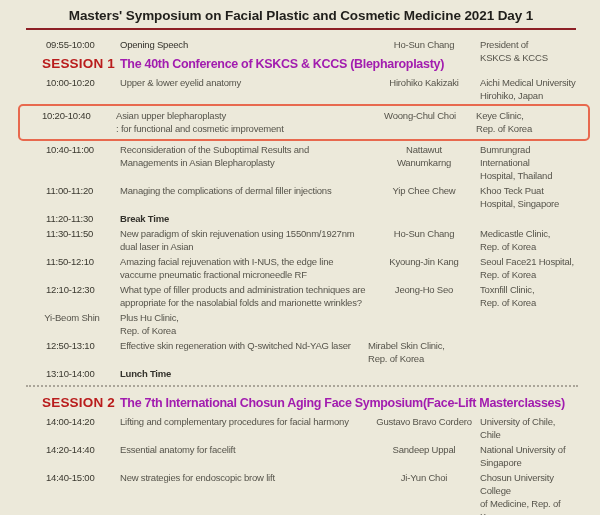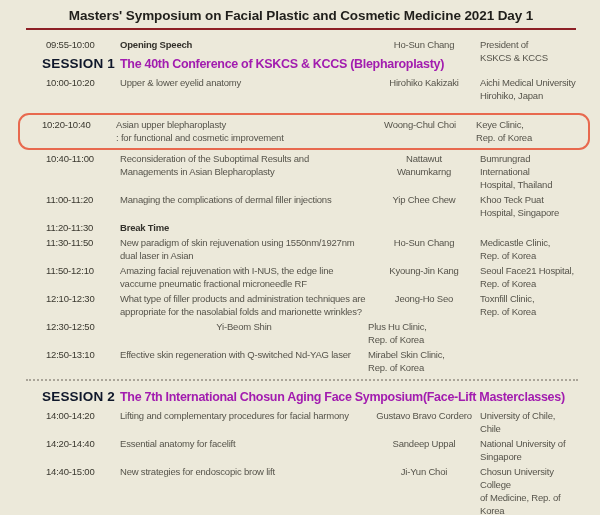--- a/index.html
+++ b/index.html
@@ -31,52 +31,52 @@
   .speaker{text-align:center;}
   .affil{text-align:left;}
   .row.bold-title .title-cell{font-weight:bold;color:#33312b;}
   .row.overlap{margin-bottom:-13px;}
   
   .session-row{
     display:grid;grid-template-columns:96px 1fr;align-items:baseline;
     padding:3px 0 2px 0;line-height:18px;
   }
   .session-label{
-    color:#0f172a;font-size:13.5px;font-weight:bold;letter-spacing:0.2px;
+    color:#b91c1c;font-size:13.5px;font-weight:bold;letter-spacing:0.2px;
     padding-left:18px;white-space:nowrap;
   }
   .session-title{
     color:#a21caf;font-size:12.5px;font-weight:bold;letter-spacing:-0.3px;
     white-space:nowrap;
   }
   
   .row.highlight{
-    border:2.5px solid #e8694e;border-radius:11px;
-    margin:10px -12px 1px -6px;
+    border:2.5px solid #e8694e;border-radius:5px;
+    margin:1px -12px 1px -6px;
     padding:3px 22px 4px 6px;
     grid-template-columns:90px 248px 112px 1fr;
   }
   .row.highlight .time{padding-left:16px;}
   
   .dotted-divider{
     border:0;border-top:2px dotted #aaa599;
     margin:4px 0 4px 2px;
   }
 </style>
 </head>
 <body>
 
 <div class="doc">
 
   <h1 class="page-title">Masters' Symposium on Facial Plastic and Cosmetic Medicine 2021 Day 1</h1>
   <hr class="title-rule">
 
   <div class="row overlap">
     <div class="cell time">09:55-10:00</div>
-    <div class="cell title-cell" style="font-weight:bold;color:#33312b;">Opening Speech</div>
+    <div class="cell title-cell" style="font-weight:normal;color:#33312b;">Opening Speech</div>
     <div class="cell speaker">Ho-Sun Chang</div>
     <div class="cell affil">President of
 KSKCS &amp; KCCS</div>
   </div>
 
   <div class="session-row">
     <div class="session-label">SESSION 1</div>
     <div class="session-title">The 40th Conference of KSKCS &amp; KCCS (Blepharoplasty)</div>
   </div>
 
@@ -143,33 +143,38 @@
   <div class="row">
     <div class="cell time">12:10-12:30</div>
     <div class="cell title-cell">What type of filler products and administration techniques are
 appropriate for the nasolabial folds and marionette wrinkles?</div>
     <div class="cell speaker">Jeong-Ho Seo</div>
     <div class="cell affil">Toxnfill Clinic,
 Rep. of Korea</div>
   </div>
 
   <div class="row">
-    <div class="cell time">12:30-12:50</div>
     <div class="cell speaker">Yi-Beom Shin</div>
     <div class="cell affil">Plus Hu Clinic,
 Rep. of Korea</div>
   </div>
 
   <div class="row">
     <div class="cell time">12:50-13:10</div>
     <div class="cell title-cell">Effective skin regeneration with Q-switched Nd-YAG laser</div>
     <div class="cell affil">Mirabel Skin Clinic,
 Rep. of Korea</div>
   </div>
 
+  <div class="row bold-title">
+    <div class="cell time">13:10-14:00</div>
+    <div class="cell title-cell">Lunch Time</div>
+    <div class="cell speaker"></div>
+    <div class="cell affil"></div>
+  </div>
 
   <hr class="dotted-divider">
 
   <div class="session-row">
     <div class="session-label">SESSION 2</div>
     <div class="session-title">The 7th International Chosun Aging Face Symposium(Face-Lift Masterclasses)</div>
   </div>
 
   <div class="row">
     <div class="cell time">14:00-14:20</div>

